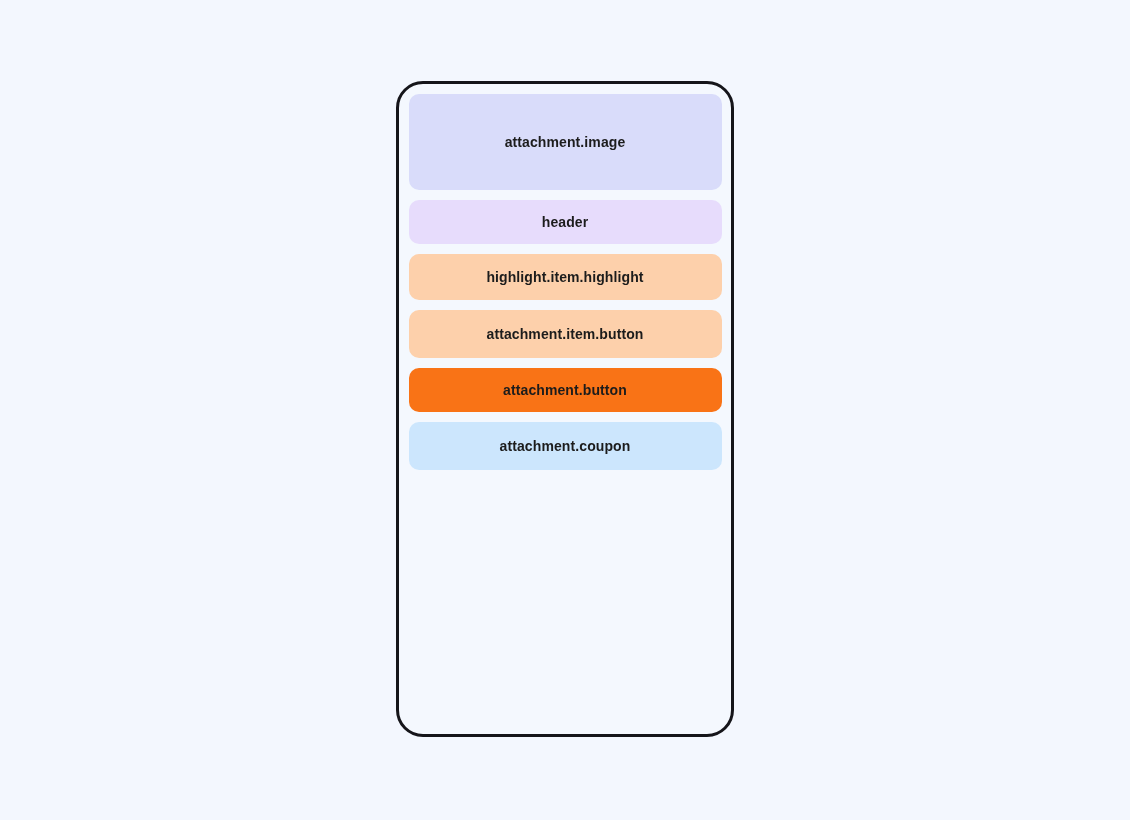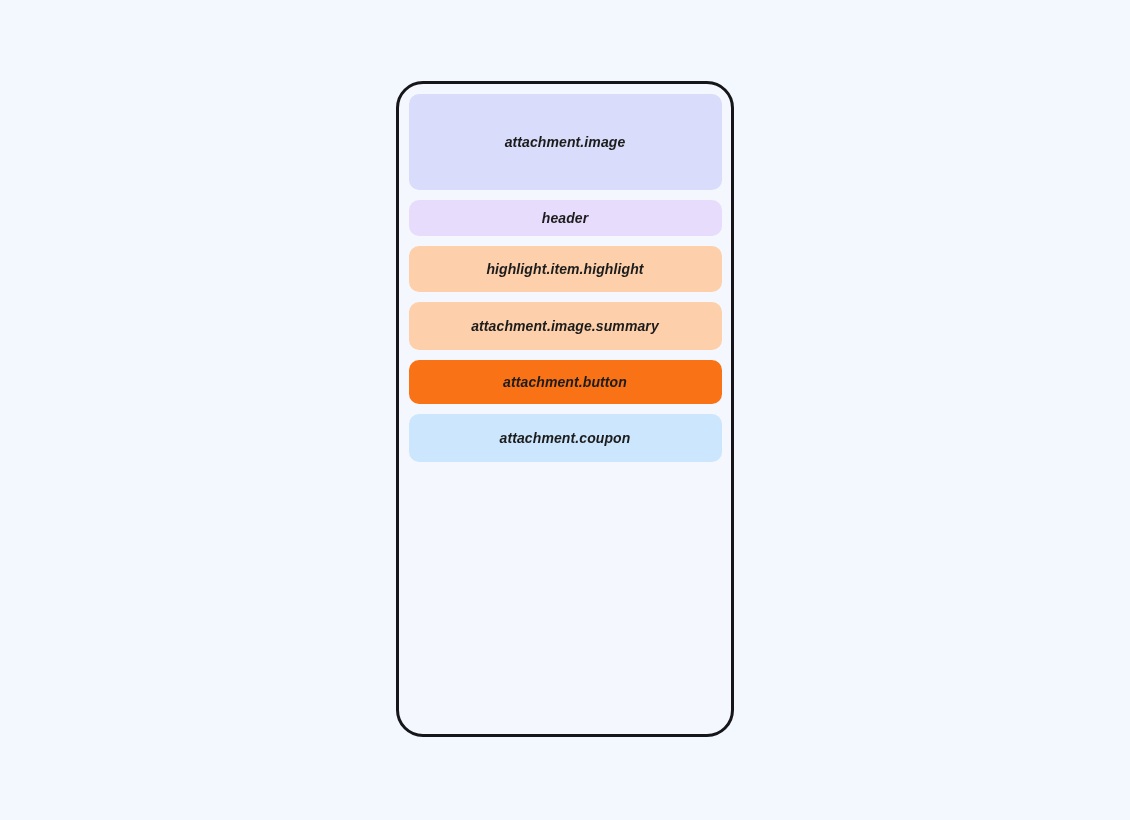--- a/index.html
+++ b/index.html
@@ -34,21 +34,20 @@
   .block {
     width: 313px;
     box-sizing: border-box;
     border-radius: 10px;
     display: flex;
     align-items: center;
     justify-content: center;
     text-align: center;
     margin-bottom: 10px;
     flex: 0 0 auto;
-    font-style: italic;
   }
   .block:last-child {
     margin-bottom: 0;
   }
 
   .block-label {
     font-size: 14px;
     font-weight: bold;
     color: #1c1c1c;
     letter-spacing: 0.1px;
@@ -57,28 +56,28 @@
   }
 </style>
 </head>
 <body style="background: rgb(243, 247, 254);">
 
 <div id="phone-frame" style="border-color: rgb(21, 21, 26); background: rgb(244, 248, 254);">
   <div id="screen" style="display:contents"></div>
 <div class="block" style="background: rgb(217, 220, 250); height: 96px;">
       <span class="block-label">attachment.image</span>
     </div>
-    <div class="block" style="background: rgb(231, 220, 252); height: 36px;">
+    <div class="block" style="background: rgb(231, 220, 252); height: 44px;">
       <span class="block-label">header</span>
     </div>
     <div class="block" style="background: rgb(253, 208, 171); height: 46px;">
       <span class="block-label">highlight.item.highlight</span>
     </div>
     <div class="block" style="background: rgb(253, 208, 171); height: 48px;">
-      <span class="block-label">attachment.image.summary</span>
+      <span class="block-label">attachment.item.button</span>
     </div>
     <div class="block" style="background: #f97316; height: 44px;">
       <span class="block-label">attachment.button</span>
     </div>
     <div class="block" style="background: rgb(204, 230, 253); height: 48px;">
       <span class="block-label">attachment.coupon</span>
     </div>
   </div>
 
 </body></html>

